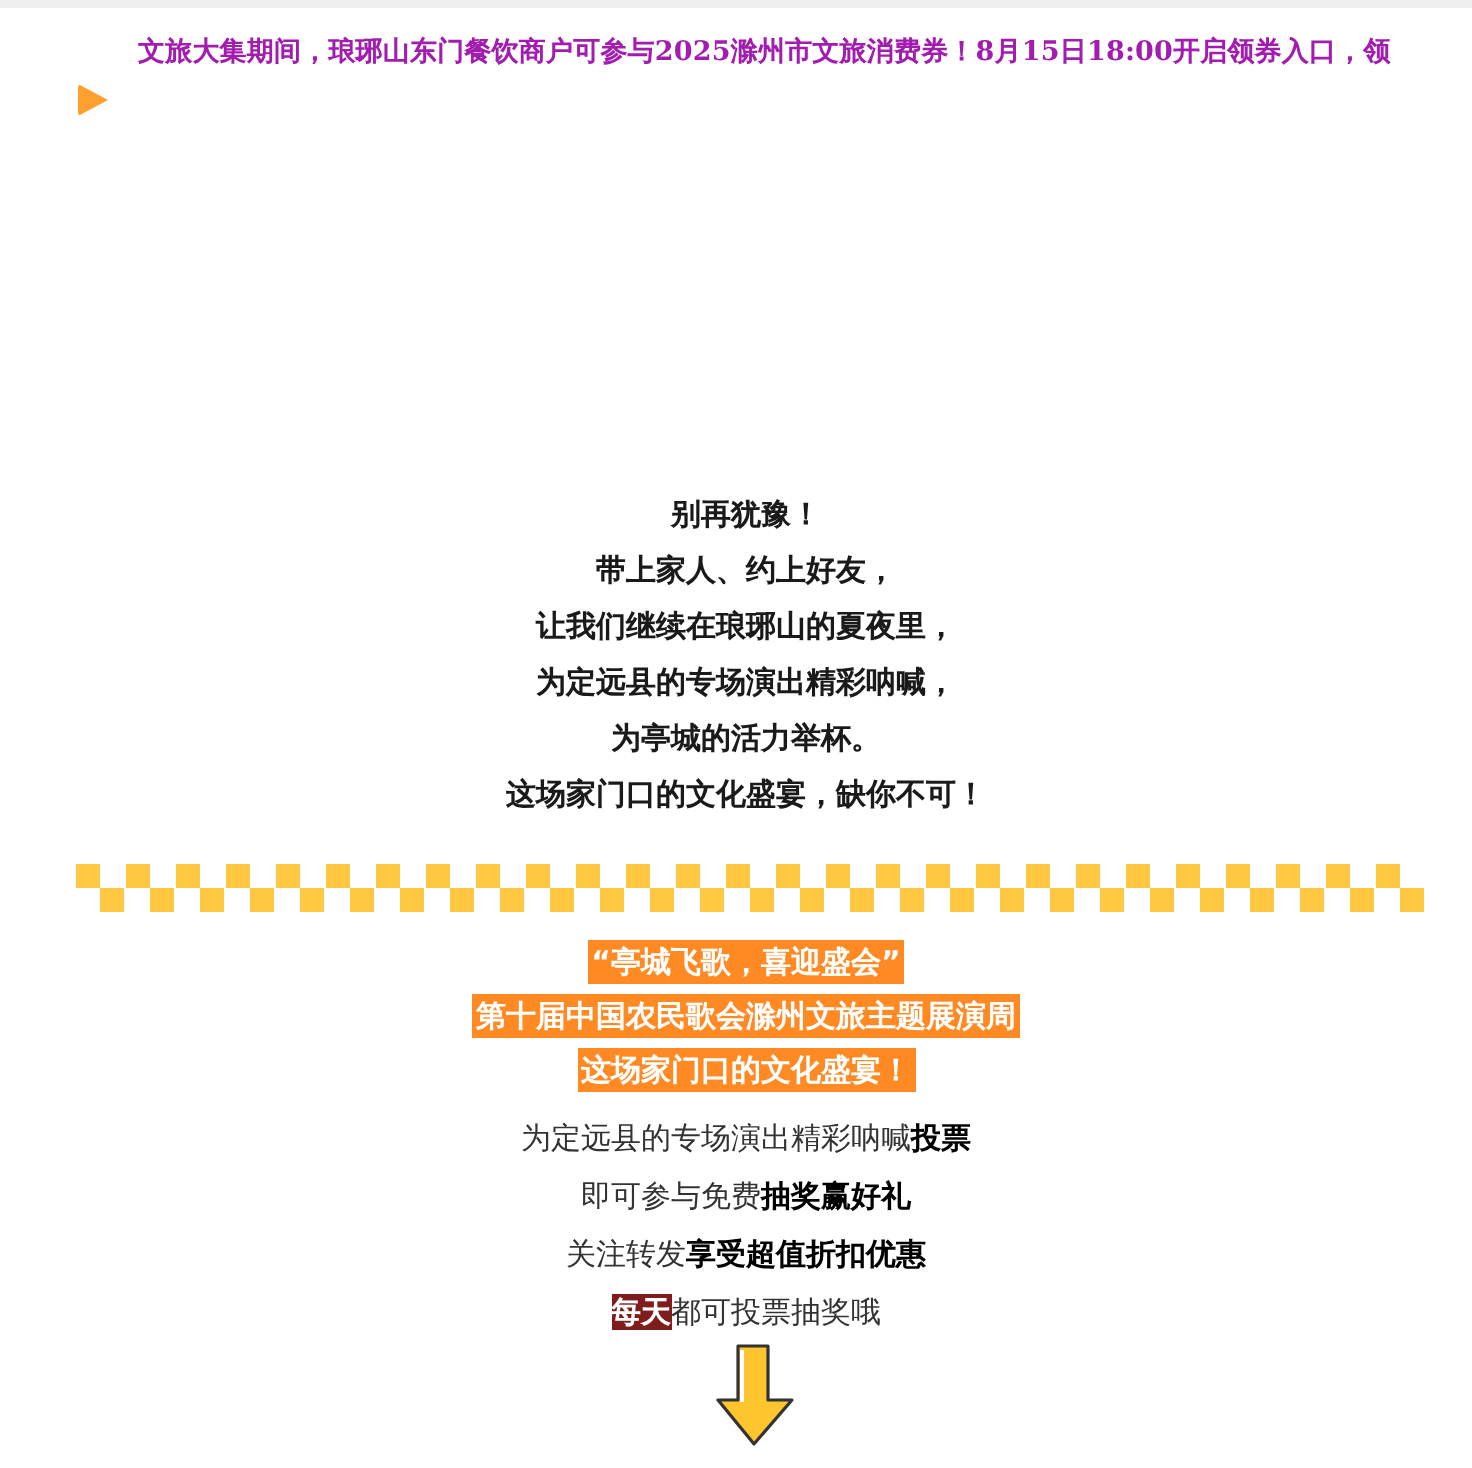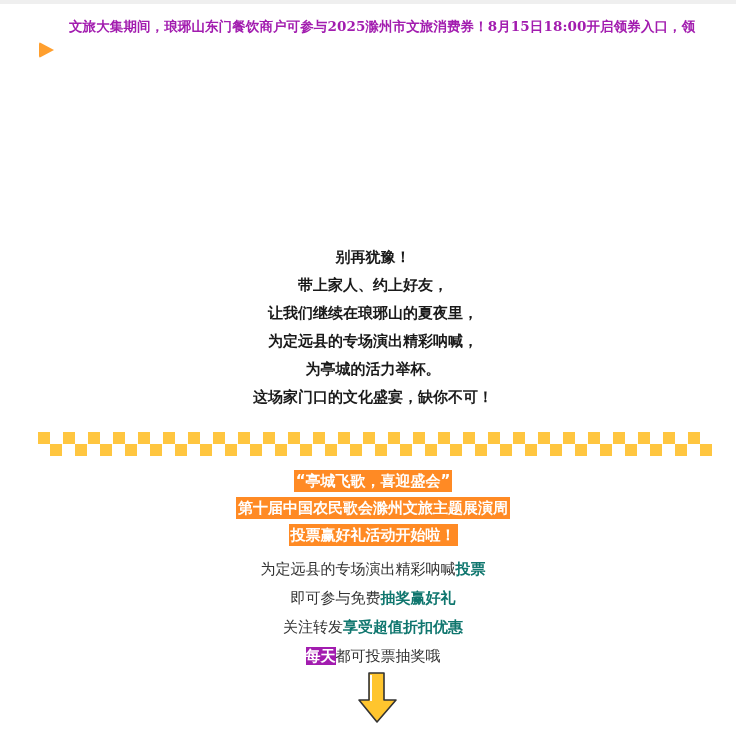--- a/index.html
+++ b/index.html
@@ -16,22 +16,22 @@
     border-top:8px solid transparent; border-bottom:8px solid transparent;
     border-left:15px solid #ff9f2e; border-radius:2px; }
   .poem { position:absolute; left:0; top:243px; width:746px; text-align:center; }
   .poem-line { font-size:15px; font-weight:bold; line-height:28px; color:#1a1a1a; font-family:"DejaVu Sans","Liberation Sans",sans-serif; }
   .checker { position:absolute; left:38px; top:432px; width:680px; height:24px; }
   .checker .sq { position:absolute; width:12px; height:12px; background:#ffc640; }
   .headlines { position:absolute; left:0; top:470px; width:746px; text-align:center; font-family:"DejaVu Sans","Liberation Sans",sans-serif; }
   .hl { display:inline-block; background:#ff8a24; color:#ffffff; font-weight:bold; font-size:15px; line-height:22px; padding:0 2px; margin-bottom:5px;text-align:right; }
   .body-lines { position:absolute; left:0; top:555px; width:746px; text-align:center; font-family:"DejaVu Sans","Liberation Sans",sans-serif; }
   .bl { font-size:15px; line-height:29px; color:#333; }
-  .bl b { font-weight:bold; color:#0f766e; }
-  .mark { background:#a21caf; color:#fff; font-weight:bold; }
+  .bl b { font-weight:bold; color:#000000; }
+  .mark { background:#7f1d1d; color:#fff; font-weight:bold; }
   .arrow { position:absolute; left:356px; top:670px; width:44px; height:56px; }
 </style>
 </head>
 <body>
 
 <div class="topbar"></div>
 
 <div class="play-icon"></div>
 
 <div class="intro">
@@ -100,21 +100,21 @@
     <div class="sq" style="left: 612px; top: 12px;"></div>
     <div class="sq" style="left: 625px; top: 0px;"></div>
     <div class="sq" style="left: 637px; top: 12px;"></div>
     <div class="sq" style="left: 650px; top: 0px;"></div>
     <div class="sq" style="left: 662px; top: 12px;"></div>
   </div>
 
 <div class="headlines">
   <div><span class="hl">“亭城飞歌，喜迎盛会”</span></div>
   <div><span class="hl">第十届中国农民歌会滁州文旅主题展演周</span></div>
-  <div><span class="hl">投票赢好礼活动开始啦！</span></div>
+  <div><span class="hl">这场家门口的文化盛宴！</span></div>
 </div>
 
 <div class="body-lines">
   <div class="bl">
     <span>为定远县的专场演出精彩呐喊</span><b>投票</b>
   </div>
   <div class="bl">
     <span>即可参与免费</span><b>抽奖赢好礼</b>
   </div>
   <div class="bl">

